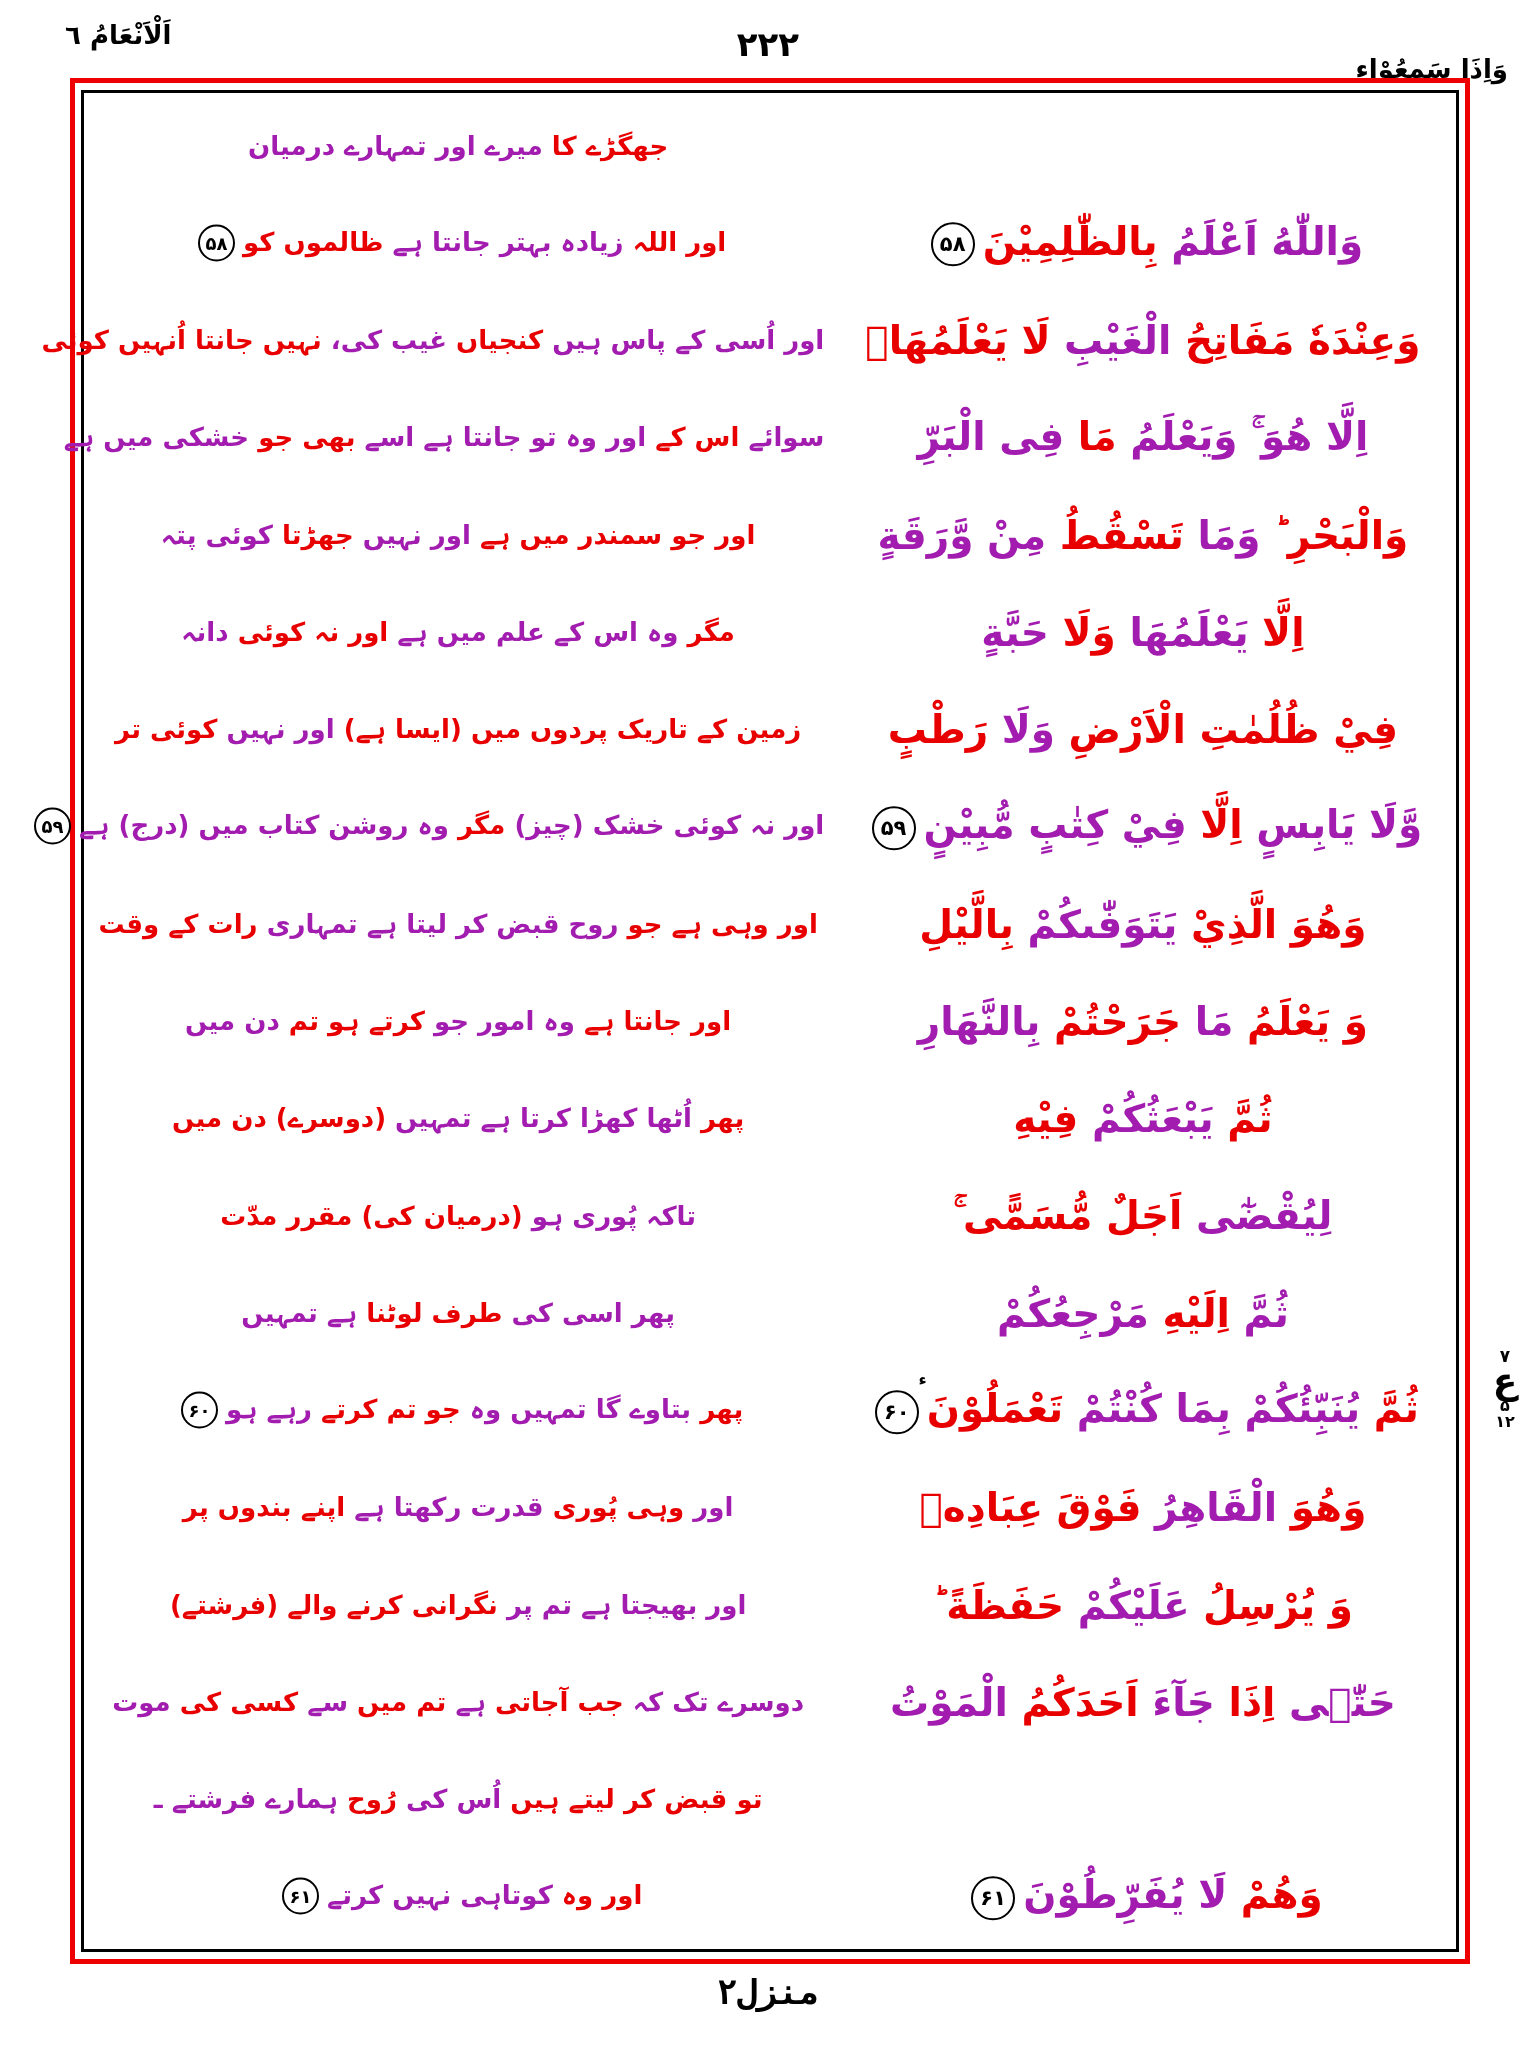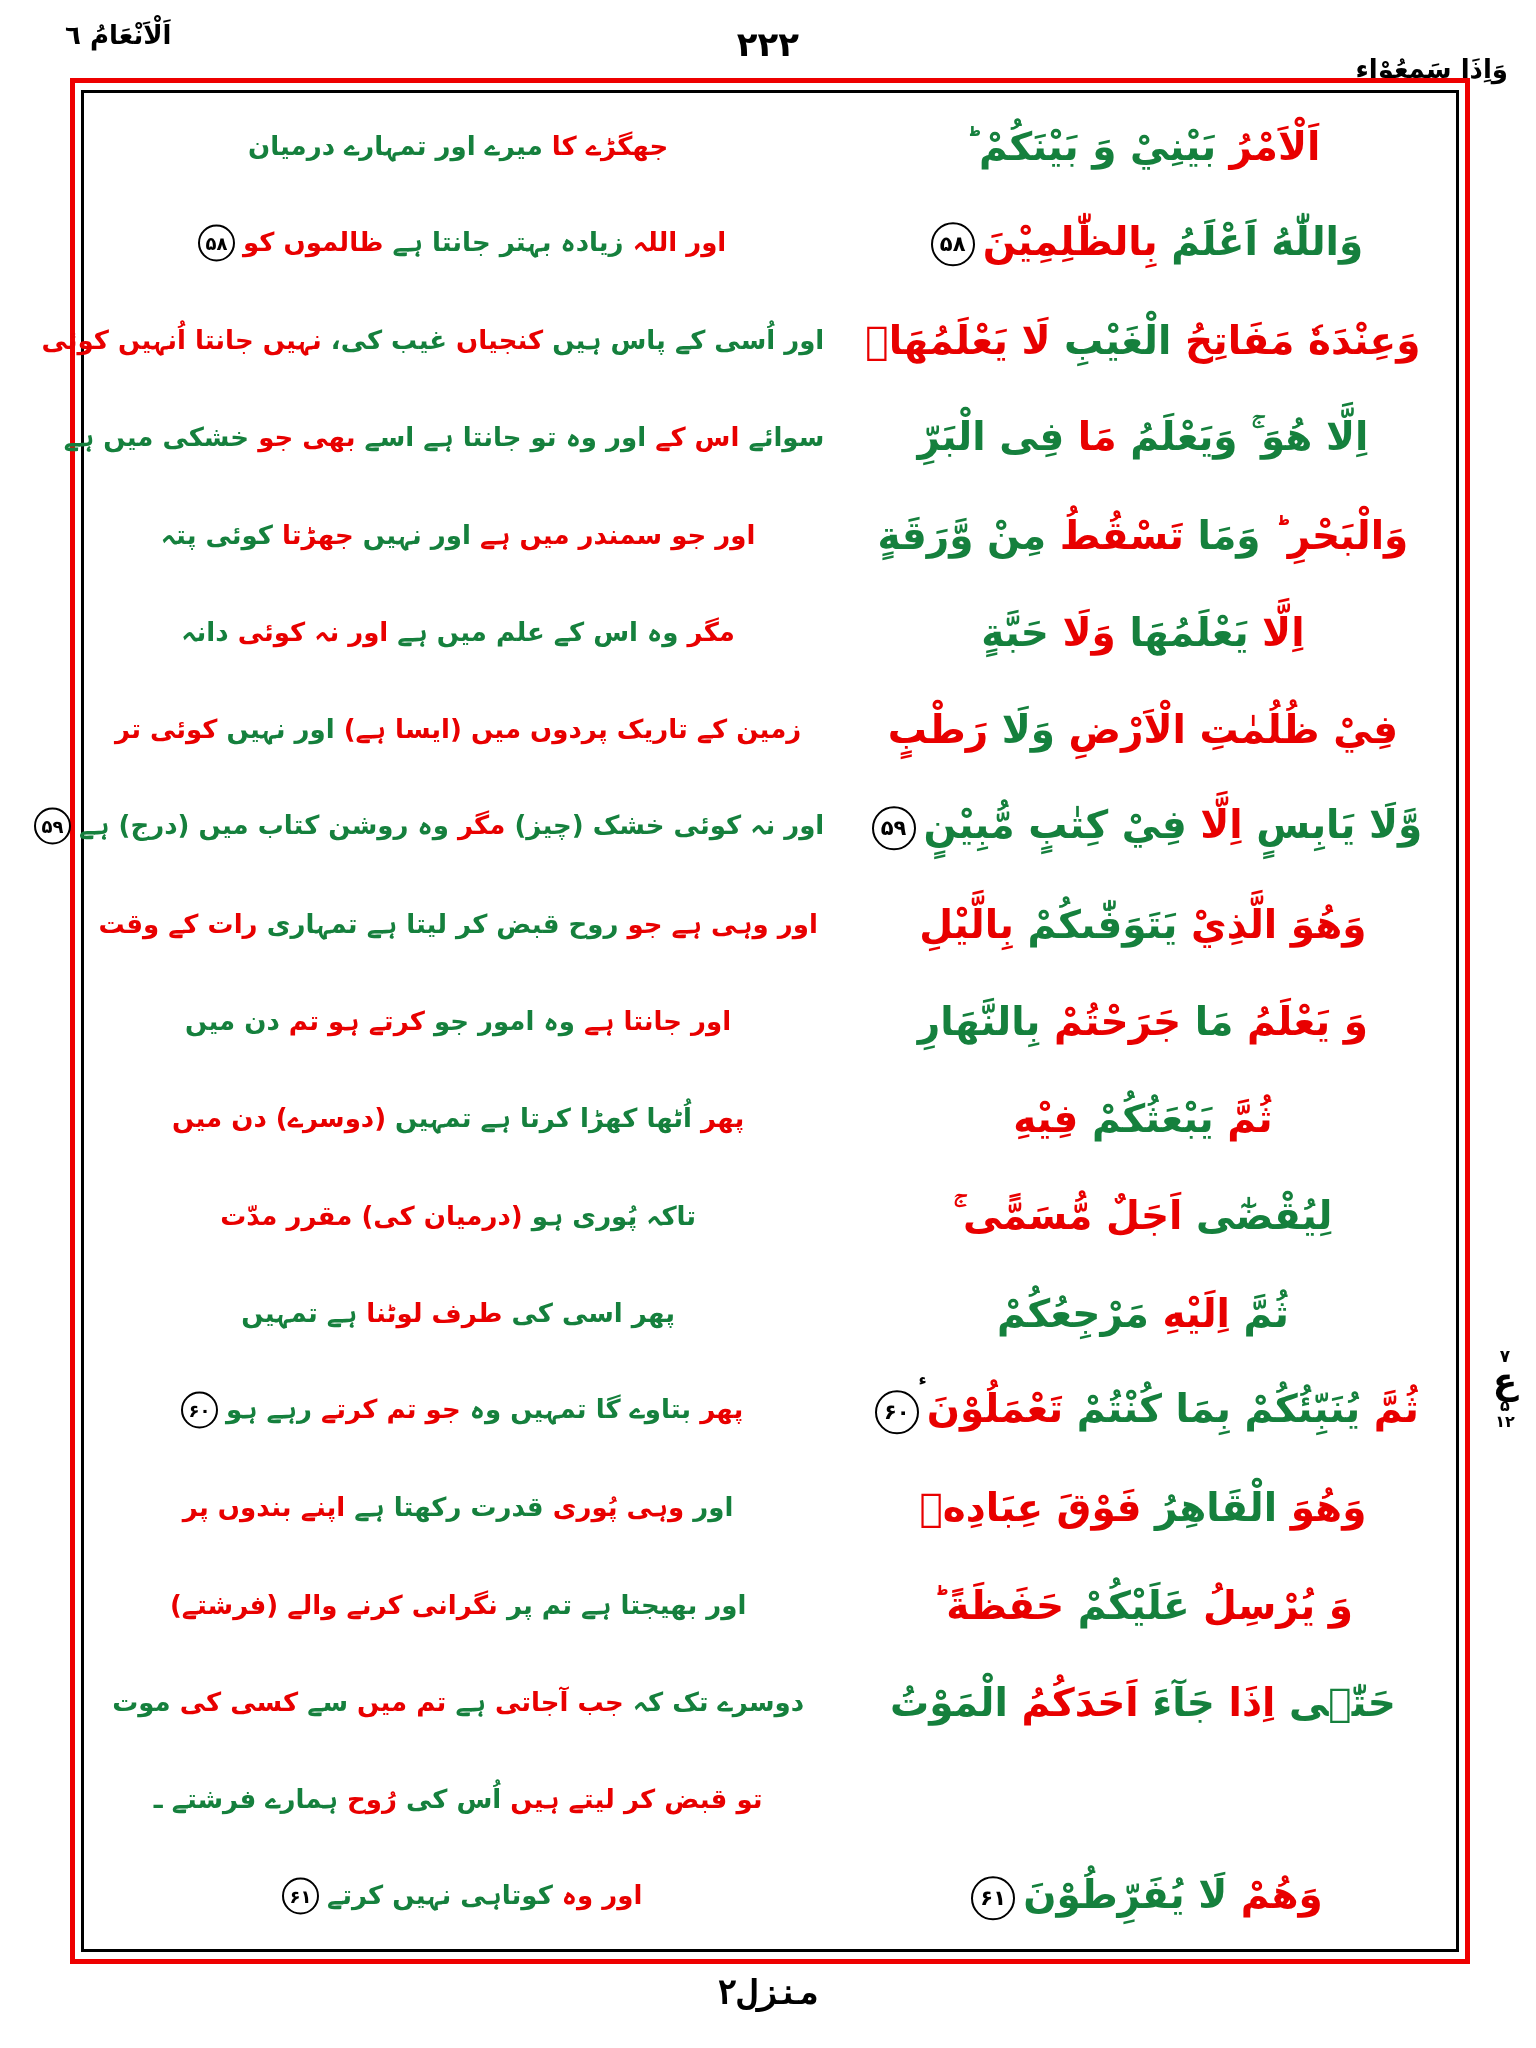--- a/index.html
+++ b/index.html
@@ -17,21 +17,21 @@
   }
   .frame-inner{
     position:absolute;left:6px;top:7px;right:6px;bottom:7px;
     border:3px solid #000;box-sizing:border-box;
   }
   .rows{position:absolute;left:8px;top:4px;right:8px;bottom:4px;display:flex;flex-direction:column;}
   .row{flex:1;position:relative;}
   .cell{position:absolute;top:50%;transform:translateY(-50%);text-align:center;white-space:nowrap;direction:rtl;}
   .cell-arabic{right:0;width:45%;font-size:39px;font-weight:bold;letter-spacing:0px;}
   .cell-urdu{left:0;width:54%;font-size:26px;font-weight:bold;}
-  .seg-k{color:#15803d;}
+  .seg-k{color:#a21caf;}
   .seg-r{color:#e80000;}
   .verse-circle{
     display:inline-flex;align-items:center;justify-content:center;
     border:2.5px solid #000;border-radius:50%;background:#fff;color:#000;
     vertical-align:middle;margin:0 8px;position:relative;
   }
   .cell-arabic .verse-circle{width:40px;height:40px;font-size:21px;}
   .cell-urdu .verse-circle{width:33px;height:33px;font-size:18px;}
   .verse-marker{
     position:absolute;top:-22px;right:-10px;font-size:16px;color:#000;font-weight:bold;
@@ -53,21 +53,20 @@
 <body>
 
 <div class="hdr hdr-left">اَلْاَنْعَامُ ٦</div>
 <div class="hdr hdr-center">۲۲۲</div>
 <div class="hdr hdr-right">وَاِذَا سَمِعُوْاء</div>
 
 <div class="frame-outer">
   <div class="frame-inner">
     <div class="rows" id="rows">
         <div class="row">
-          <div class="cell cell-arabic"><span class="seg-r">اَلْاَمْرُ</span> <span class="seg-k">بَيْنِيْ وَ بَيْنَكُمْ ؕ</span></div>
           <div class="cell cell-urdu"><span class="seg-r">جھگڑے کا</span> <span class="seg-k">میرے اور تمہارے درمیان</span></div>
         </div>
         <div class="row">
           <div class="cell cell-arabic"><span class="seg-k">وَاللّٰهُ اَعْلَمُ</span> <span class="seg-r">بِالظّٰلِمِيْنَ</span><span class="verse-circle">۵۸</span></div>
           <div class="cell cell-urdu"><span class="seg-r">اور اللہ</span> <span class="seg-k">زیادہ بہتر جانتا ہے</span> <span class="seg-r">ظالموں کو</span><span class="verse-circle">۵۸</span></div>
         </div>
         <div class="row">
           <div class="cell cell-arabic"><span class="seg-r">وَعِنْدَهٗ مَفَاتِحُ</span> <span class="seg-k">الْغَيْبِ</span> <span class="seg-r">لَا يَعْلَمُهَاۤ</span></div>
           <div class="cell cell-urdu"><span class="seg-k">اور اُسی کے پاس ہیں</span> <span class="seg-r">کنجیاں</span> <span class="seg-k">غیب کی،</span> <span class="seg-r">نہیں جانتا اُنہیں کوئی</span></div>
         </div>

